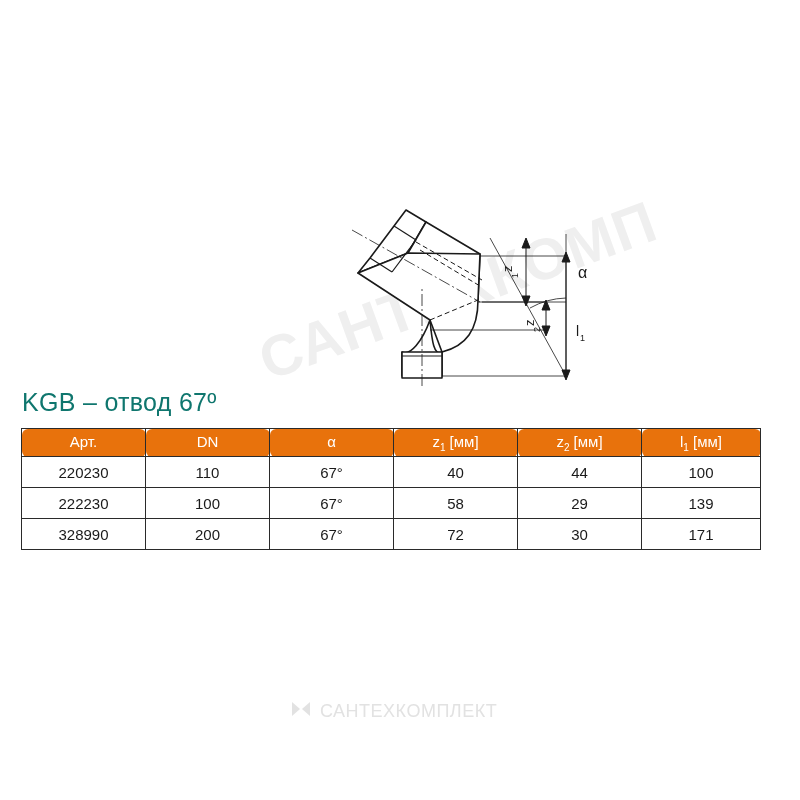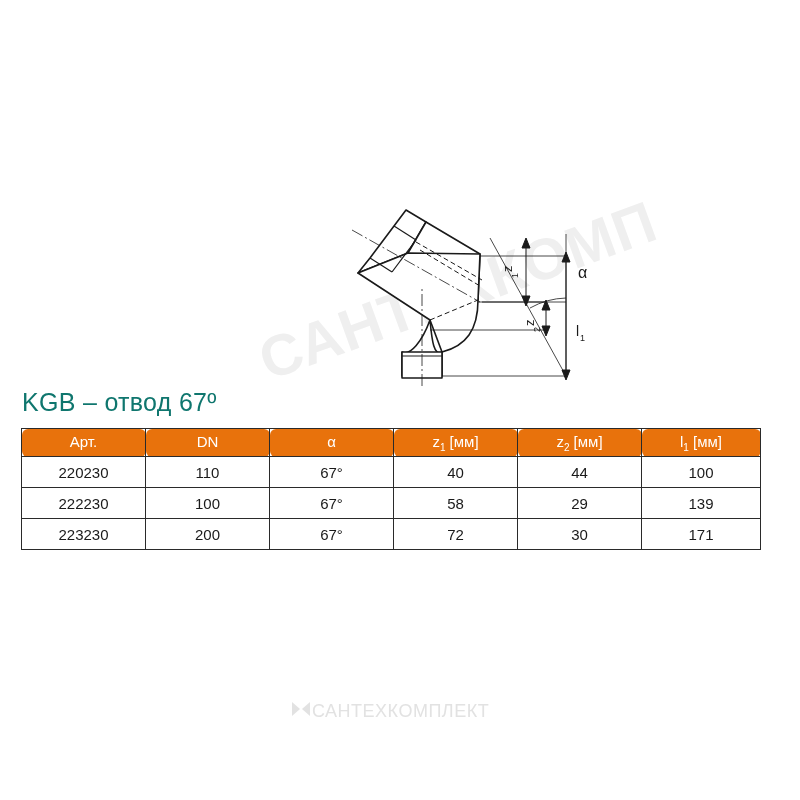--- a/index.html
+++ b/index.html
@@ -38,21 +38,21 @@
     letter-spacing: 1px;
     pointer-events: none;
     user-select: none;
   }
   .watermark-bottom {
     position: absolute;
     left: 290px;
     top: 700px;
     display: flex;
     align-items: center;
-    gap: 0;
+    gap: 8px;
     color: #e2e2e2;
     font-size: 18px;
     letter-spacing: 0.5px;
     pointer-events: none;
     user-select: none;
   }
 
   
   #title {
     position: absolute;
@@ -211,21 +211,21 @@
     </tr>
     <tr>
       <td>222230</td>
       <td>100</td>
       <td>67°</td>
       <td>58</td>
       <td>29</td>
       <td>139</td>
     </tr>
     <tr>
-      <td>223230</td>
+      <td>328990</td>
       <td>200</td>
       <td>67°</td>
       <td>72</td>
       <td>30</td>
       <td>171</td>
     </tr>
   </tbody>
 </table>
 
 <div class="watermark-bottom">

